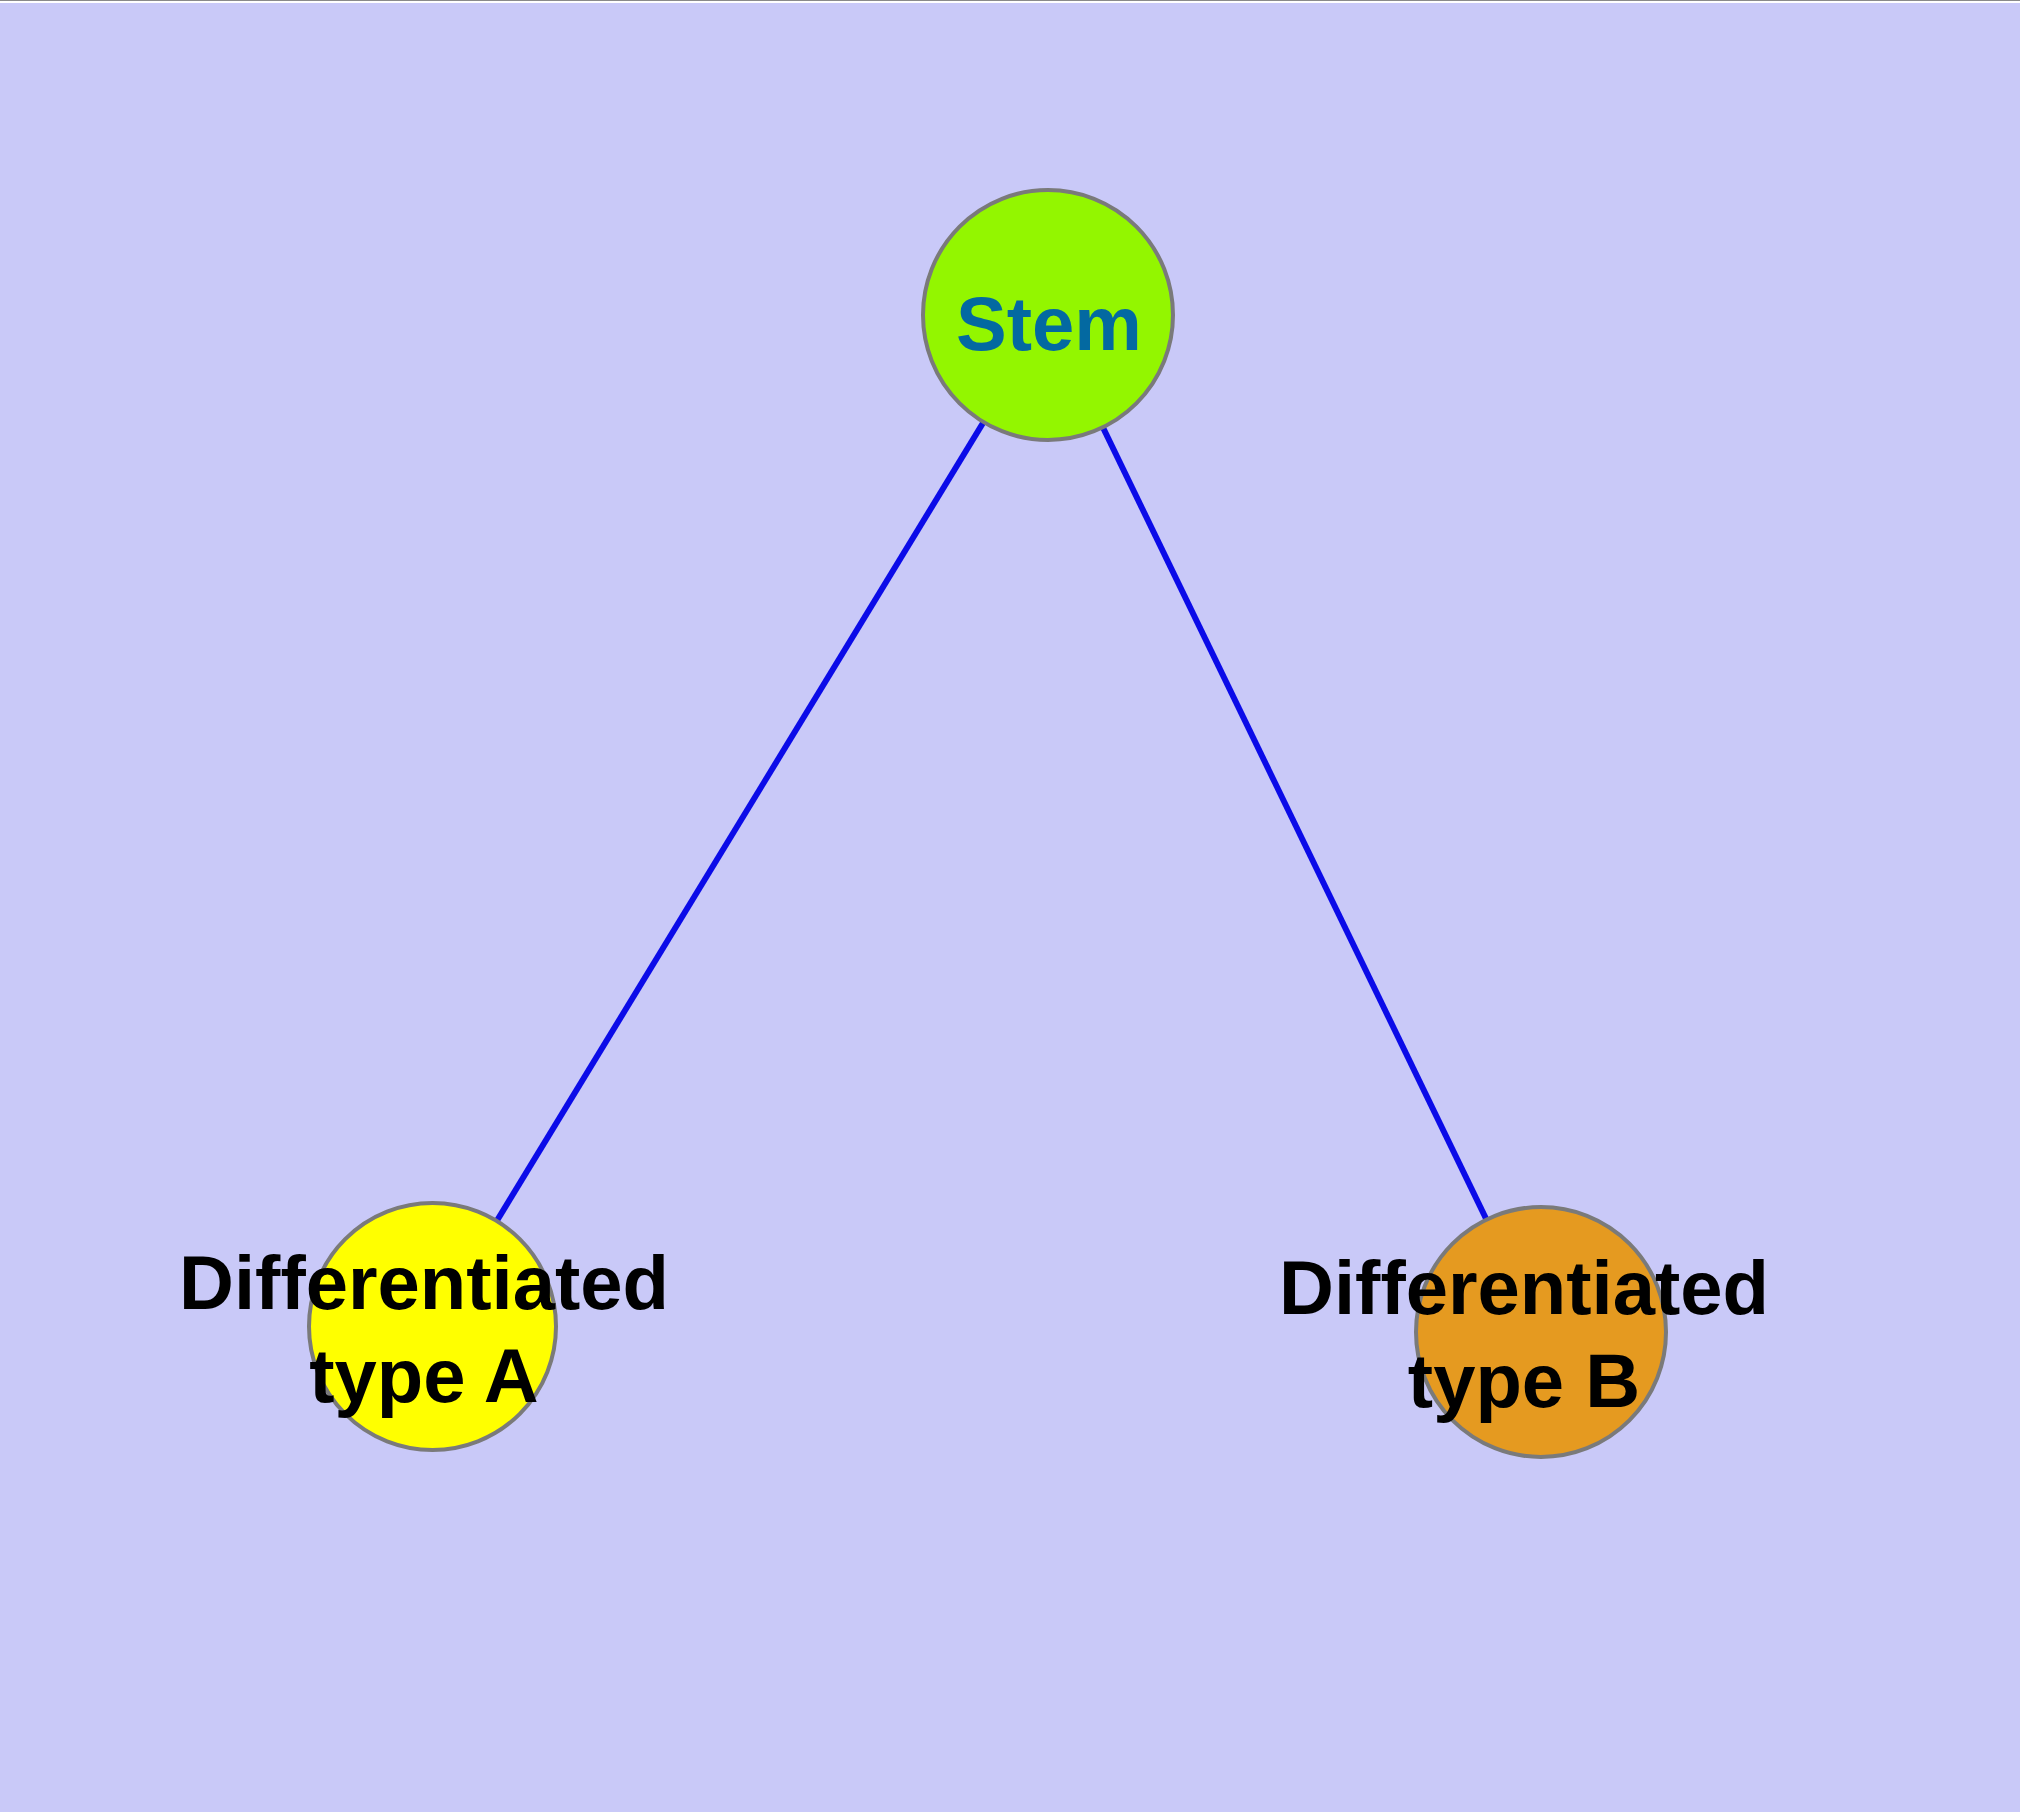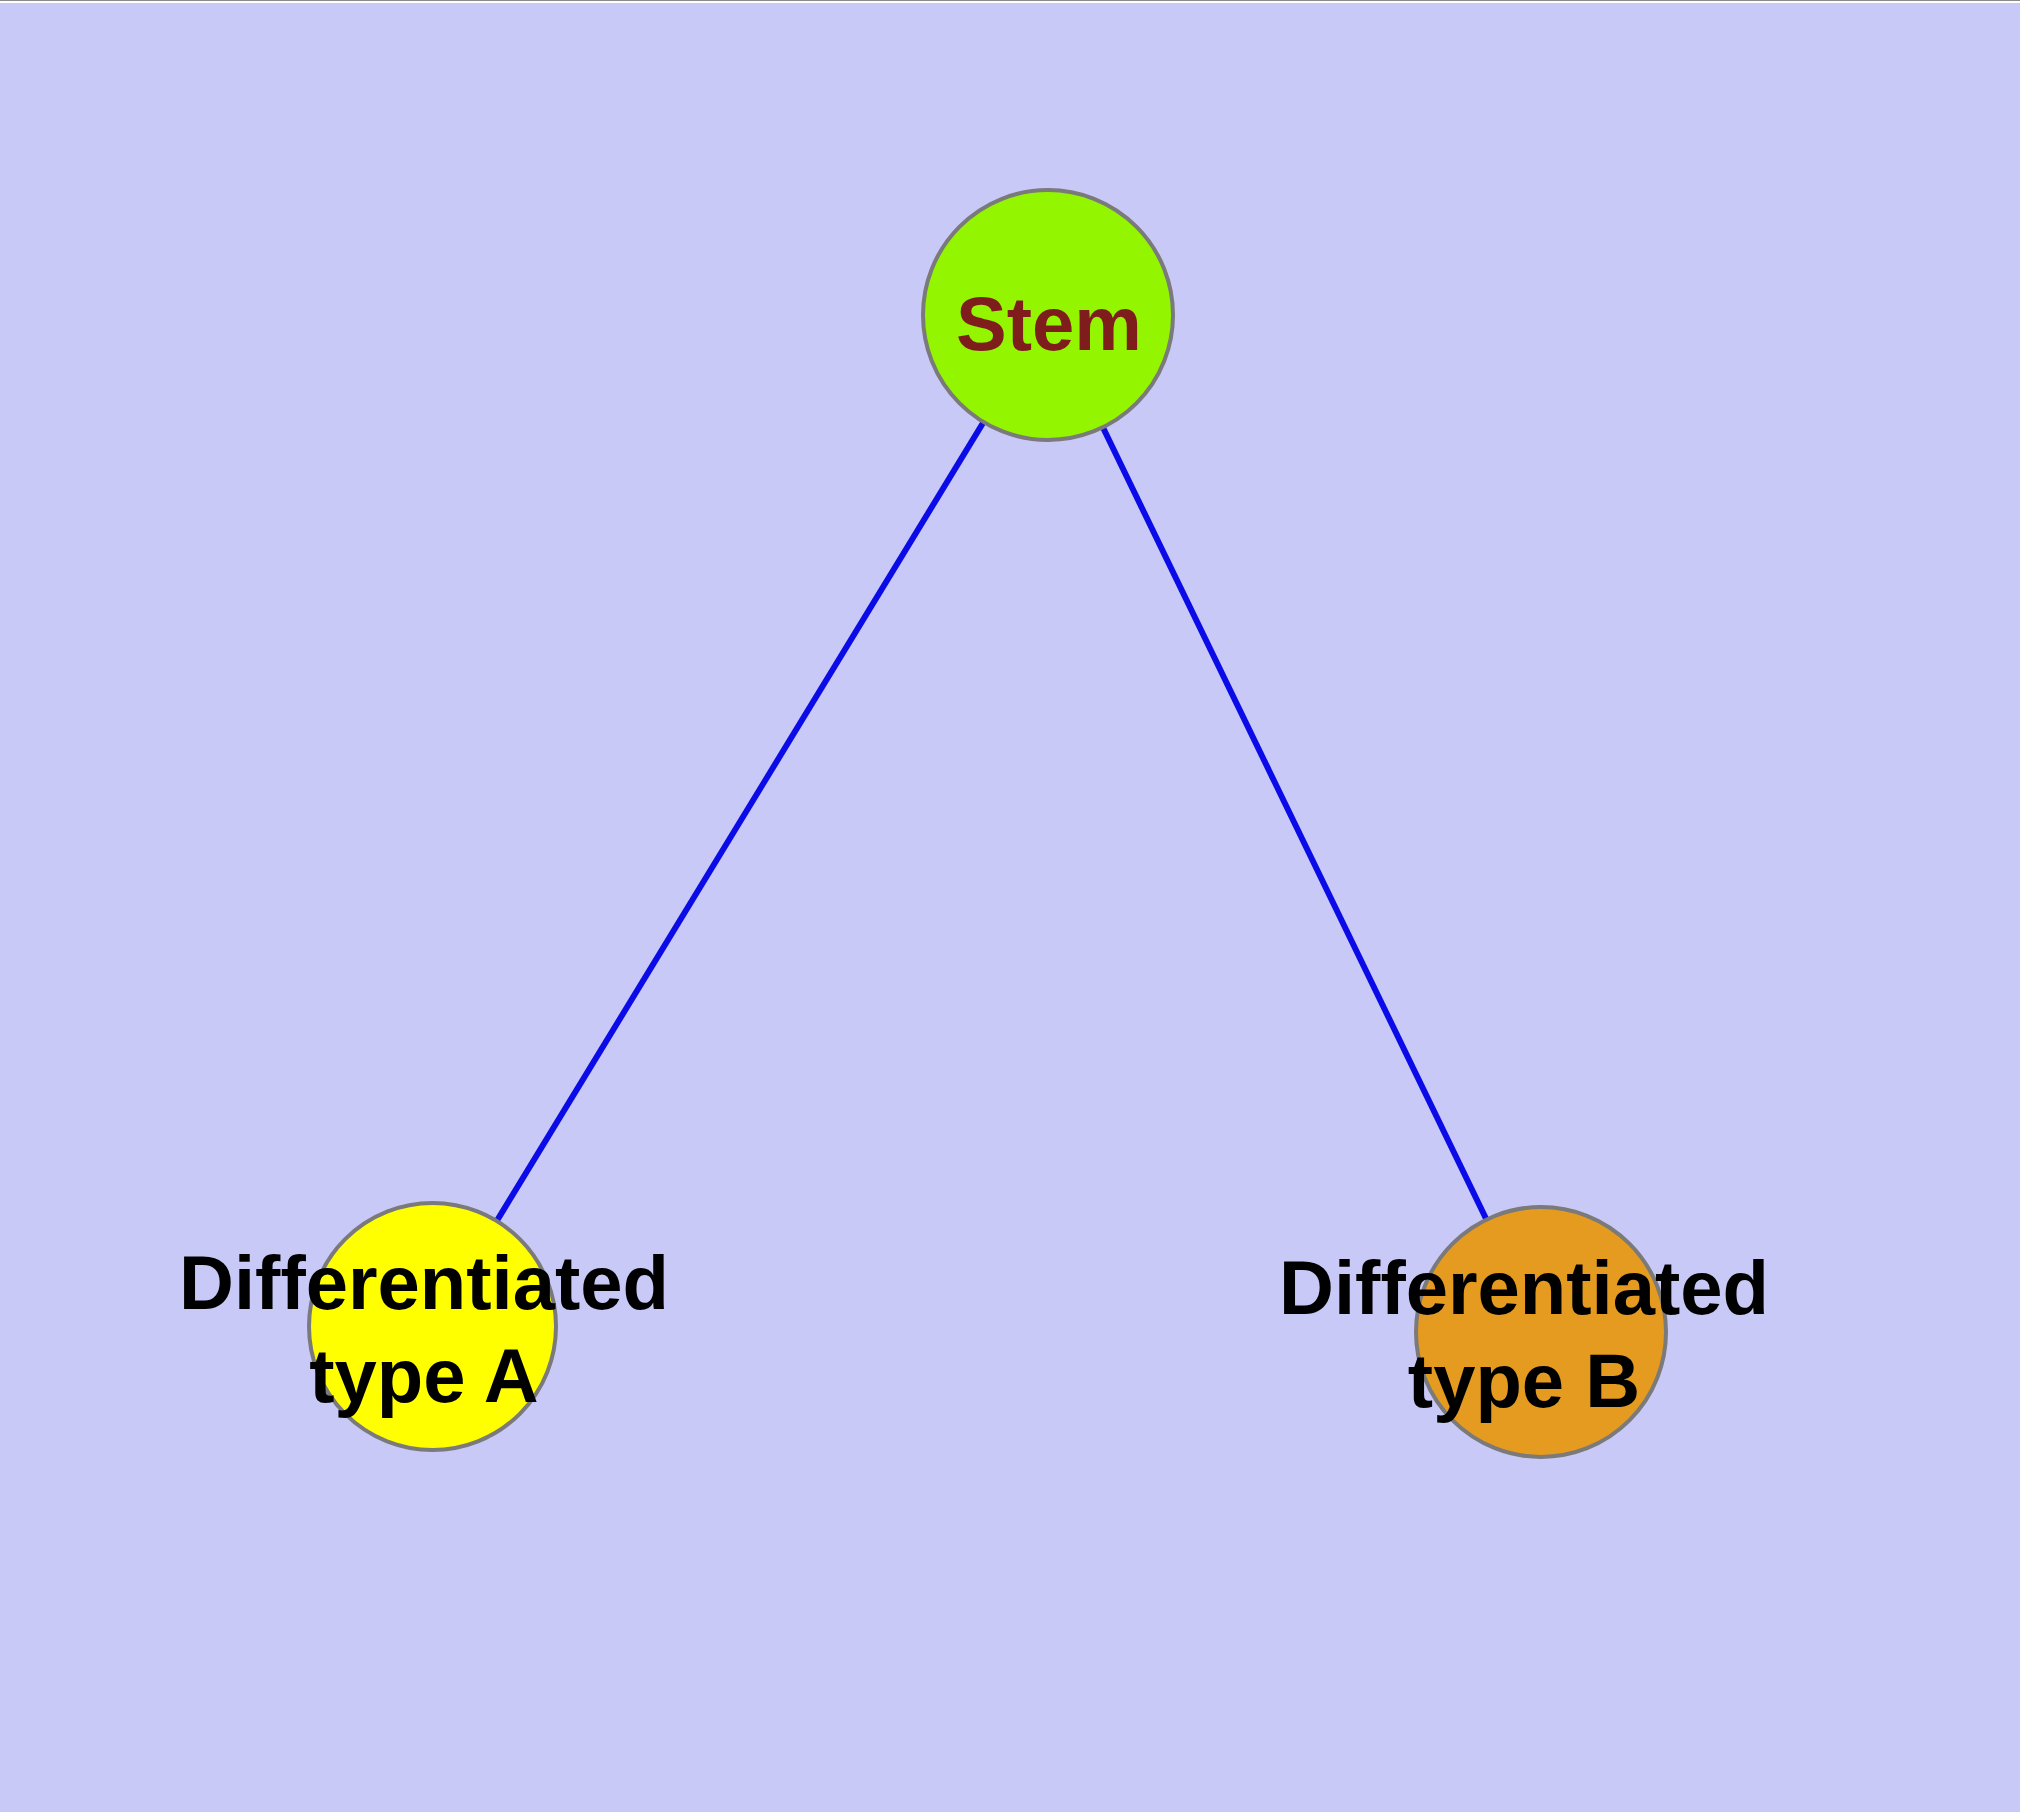--- a/index.html
+++ b/index.html
@@ -55,20 +55,20 @@
 
   <svg id="edges-layer" width="2021" height="1812" viewBox="0 0 2384 2138">
     <line x1="1237" y1="372" x2="510" y2="1565" stroke="#0b0be8" stroke-width="7"></line>
     <line x1="1237" y1="372" x2="1818" y2="1572" stroke="#0b0be8" stroke-width="7"></line>
   </svg>
 
   <div class="node" style="left: 921px; top: 188px; width: 254px; height: 254px; background: rgb(147, 246, 0); border-color: rgb(122, 122, 122);"></div>
   <div class="node" style="left: 307px; top: 1201px; width: 251px; height: 251px; background: rgb(255, 255, 0); border-color: rgb(122, 122, 122);"></div>
   <div class="node" style="left: 1414px; top: 1205px; width: 254px; height: 254px; background: rgb(229, 154, 32); border-color: rgb(122, 122, 122);"></div>
 
-  <div class="node-label" style="left: 1049px; top: 323px; color: #7f1d1d;">Stem</div>
+  <div class="node-label" style="left: 1049px; top: 323px; color: #0369a1;">Stem</div>
   <div class="node-label" style="left: 424px; top: 1329px; color: rgb(0, 0, 0);">Differentiated
 type A</div>
   <div class="node-label" style="left: 1524px; top: 1334px; color: rgb(0, 0, 0);">Differentiated
 type B</div>
 
 </div>
 
 
 </body></html>

